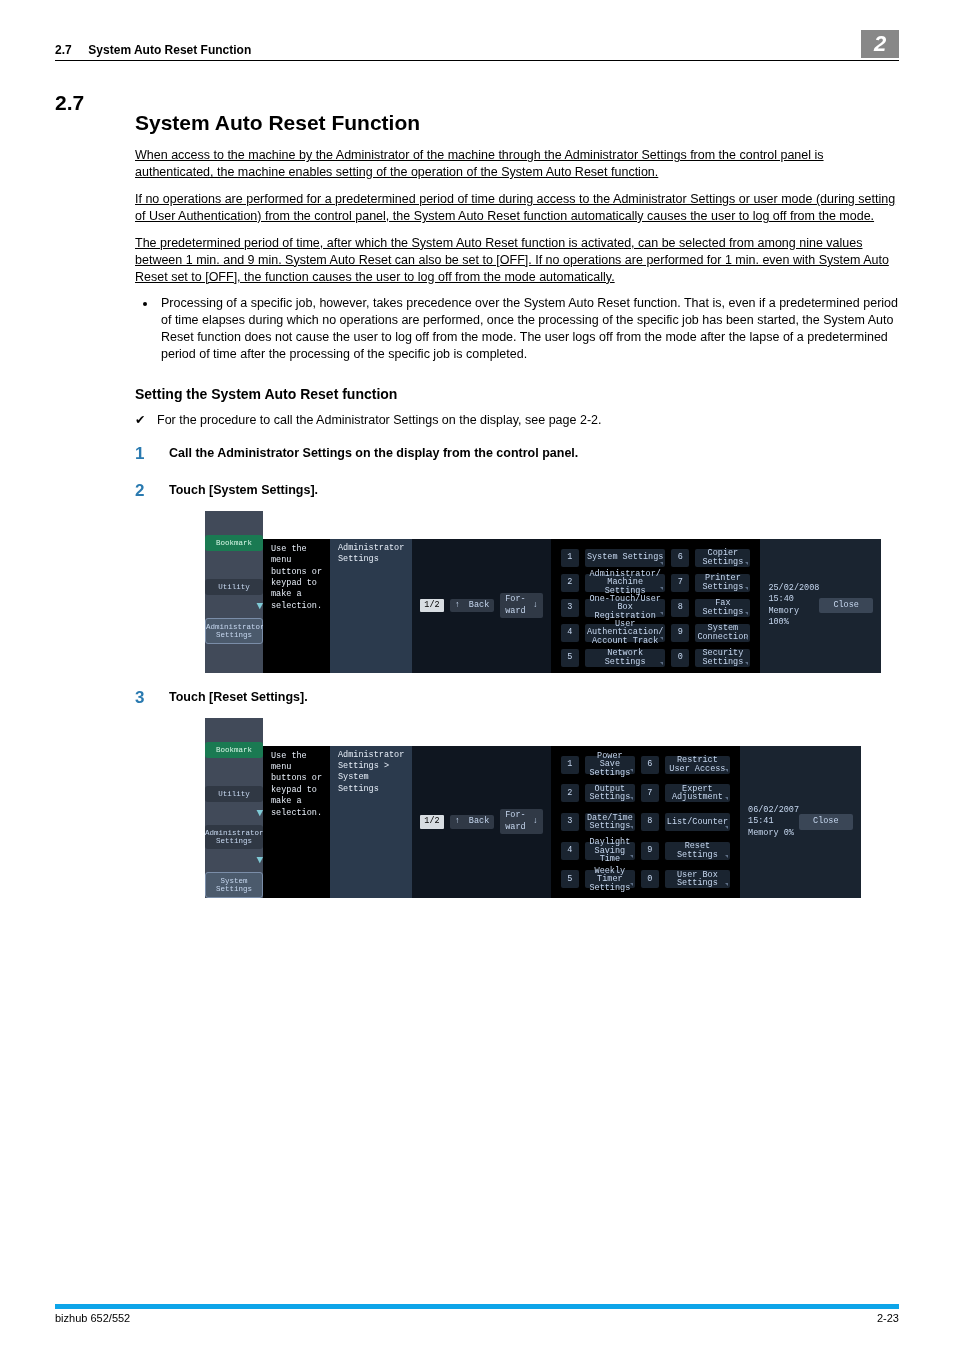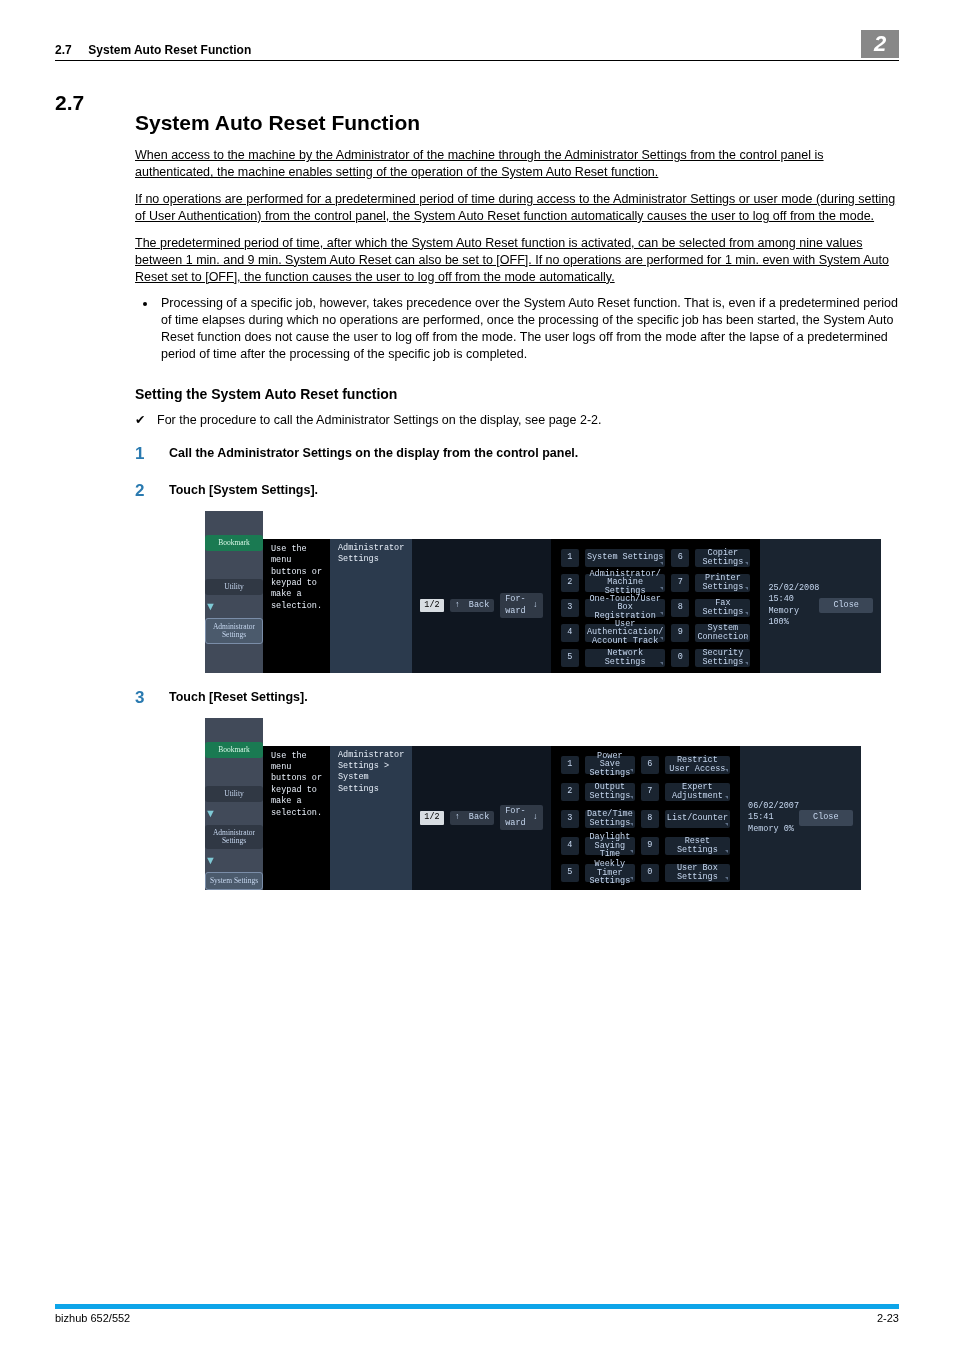--- a/index.html
+++ b/index.html
@@ -29,21 +29,21 @@
   ul.check { list-style:none; margin-left:0; }
   ul.check li { position:relative; padding-left:22px; margin-bottom:4px;}
   ul.check li::before { content:"✔"; position:absolute; left:0; top:0; }
   .step-row { display:flex; gap:18px; margin-top:14px; margin-bottom:6px; }
   .step-num { color:#2a7ab0; font-weight:bold; font-size:17px; width:16px; flex-shrink:0;}
   .step-txt { flex:1; padding-top:2px;font-weight:bold;}
 
   
   .panel-wrap { margin: 8px 0 8px 150px; }
   .panel { width:465px; display:flex; font-family:"Courier New",monospace; font-size:8.5px; color:#c6d7ef;}
-  .side { width:68px; background:#414a59; display:flex; flex-direction:column; align-items:flex-start; padding-top:24px; gap:8px;font-family:Liberation Serif, serif;}
+  .side { width:68px; background:#414a59; display:flex; flex-direction:column; align-items:flex-end; padding-top:24px; gap:8px;}
   .sbtn { width:58px; padding:4px 0; text-align:center; border-radius:3px; font-size:7.5px; line-height:1.1;}
   .sbtn.green { background:#1a7a52; color:#d7f7e6;}
   .sbtn.grey  { background:#303844; color:#c6d7ef;}
   .sbtn.sel   { background:#4b5a6c; border:1px solid #7a8da8;}
   .arrow-dn { color:#7fcad6; font-size:11px; line-height:0.6;}
   .main { flex:1; background:#000; display:flex; flex-direction:row;margin-top:28px;}
   .mtop { padding:5px 8px; color:#e7eef8;}
   .mhdr { background:#2b3a4d; padding:4px 8px; color:#e7eef8;}
   .mbar { background:#0f1620; padding:3px 8px; display:flex; justify-content:flex-end; align-items:center; gap:6px;}
   .pg { background:#d8dde2; color:#000; padding:1px 4px; border-radius:1px;}

